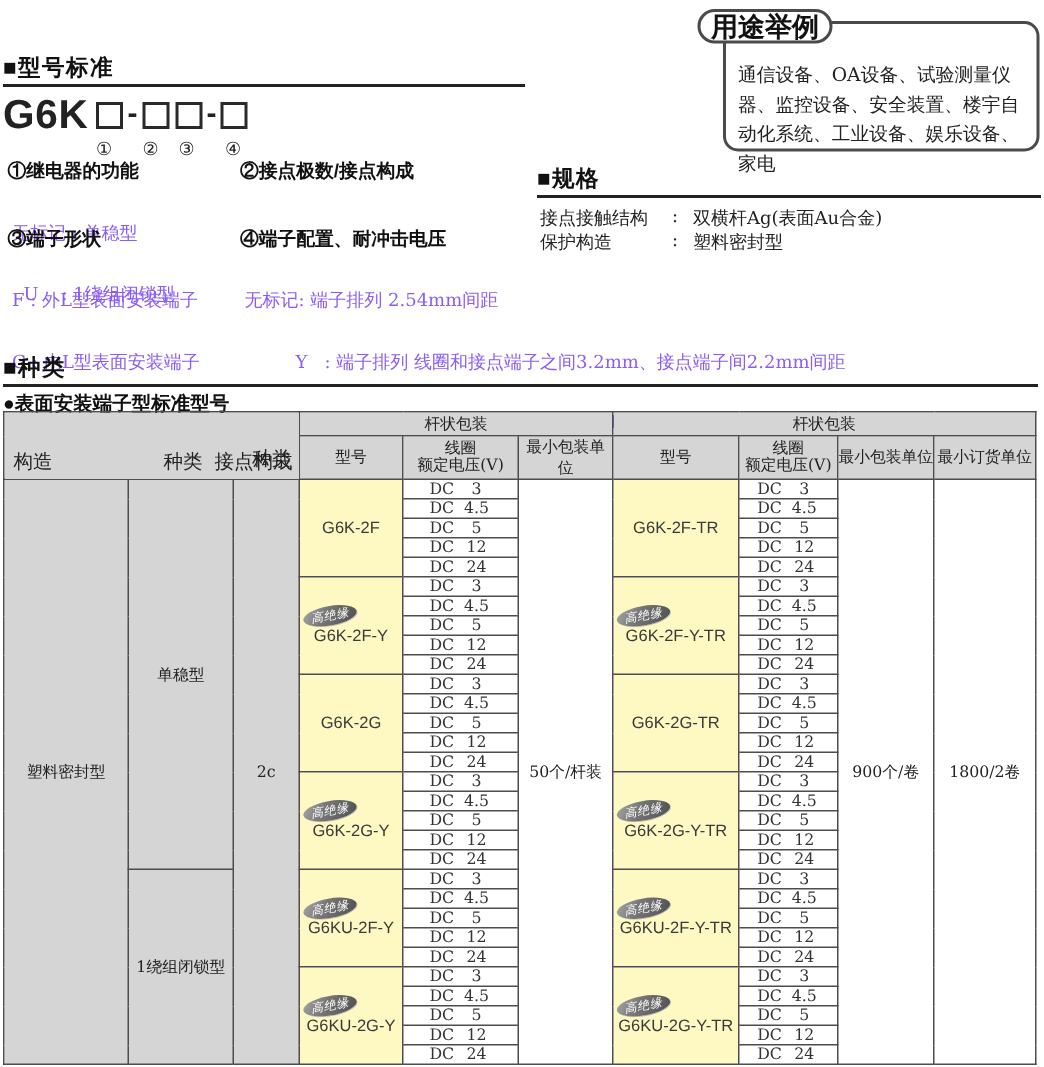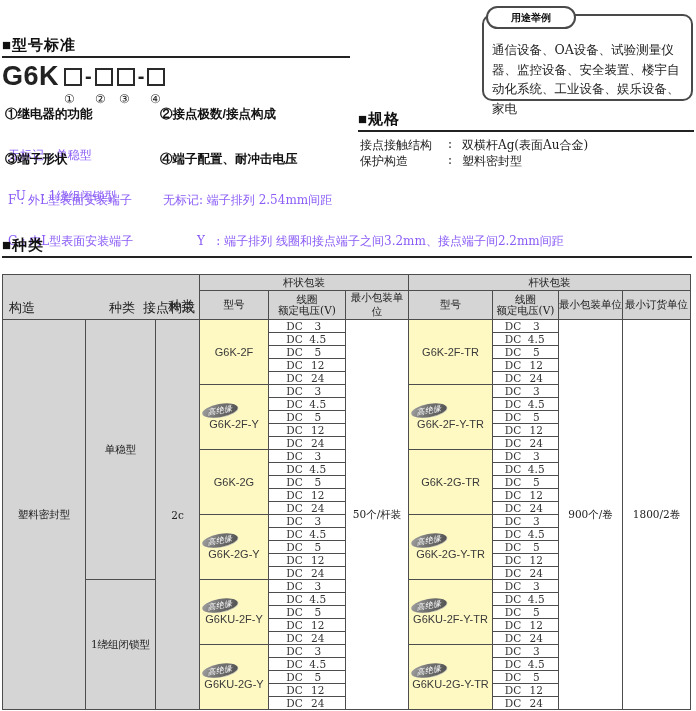--- a/index.html
+++ b/index.html
@@ -27,24 +27,24 @@
   
   .blk-title { position:absolute; font-family:"Liberation Sans", sans-serif;
     font-weight:bold; font-size:12.5px; color:#111;text-align:center; }
   .blk { position:absolute; font-size:12px; line-height:13.5px; color:#8b5cf6; white-space:pre; }
   .blk div { height:13.5px; }
   .blk.wrap4 div:nth-child(2), .blk.wrap4 div:nth-child(4) { padding-left:34px; }
 
   
   .usage-box { position:absolute; left:482px; top:14px; width:211px; height:87px;
     border:2px solid #4a4a4a; border-radius:10px; background:#fff; }
-  .usage-tab { position:absolute; left:486px; top:6px; width:90px; height:23px;
+  .usage-tab { position:absolute; left:465px; top:6px; width:90px; height:23px;
     border:2px solid #4a4a4a; border-radius:12px; background:#fff;
     display:flex; align-items:center; justify-content:center;
-    font-weight:bold; font-size:10px; color:#111; }
+    font-weight:bold; font-size:18px; color:#111; }
   .usage-body { position:absolute; left:492px; top:40px; width:196px;
     font-size:12.5px; line-height:19.5px; color:#222; }
 
   
   .spec-line { position:absolute; font-size:12px; color:#222; display:flex; }
   .spec-label { display:inline-block; width:88px; }
   .spec-colon { display:inline-block; width:14px; }
 
   
   table.types { position:absolute; left:2px; top:274px; border-collapse:collapse;
@@ -137,20 +137,21 @@
     <span>双横杆Ag(表面Au合金)</span>
   </div>
   <div class="spec-line" style="left:360px; top:153px;">
     <span class="spec-label">保护构造</span>
     <span class="spec-colon">:</span>
     <span>塑料密封型</span>
   </div>
 
   <div class="sec-head" style="left:2px; top:236px;">■种类</div>
   <div class="rule" style="left:2px; top:256px; width:690px;"></div>
+  <div class="blk-title" style="left:2px; top:260px; font-size:13px;">●表面安装端子型标准型号</div>
 
   <table class="types">
     <colgroup>
       <col style="width:83px">
         <col style="width:70px">
         <col style="width:44px">
       <col style="width:69px">
         <col style="width:77px">
         <col style="width:63px">
       <col style="width:84px">

